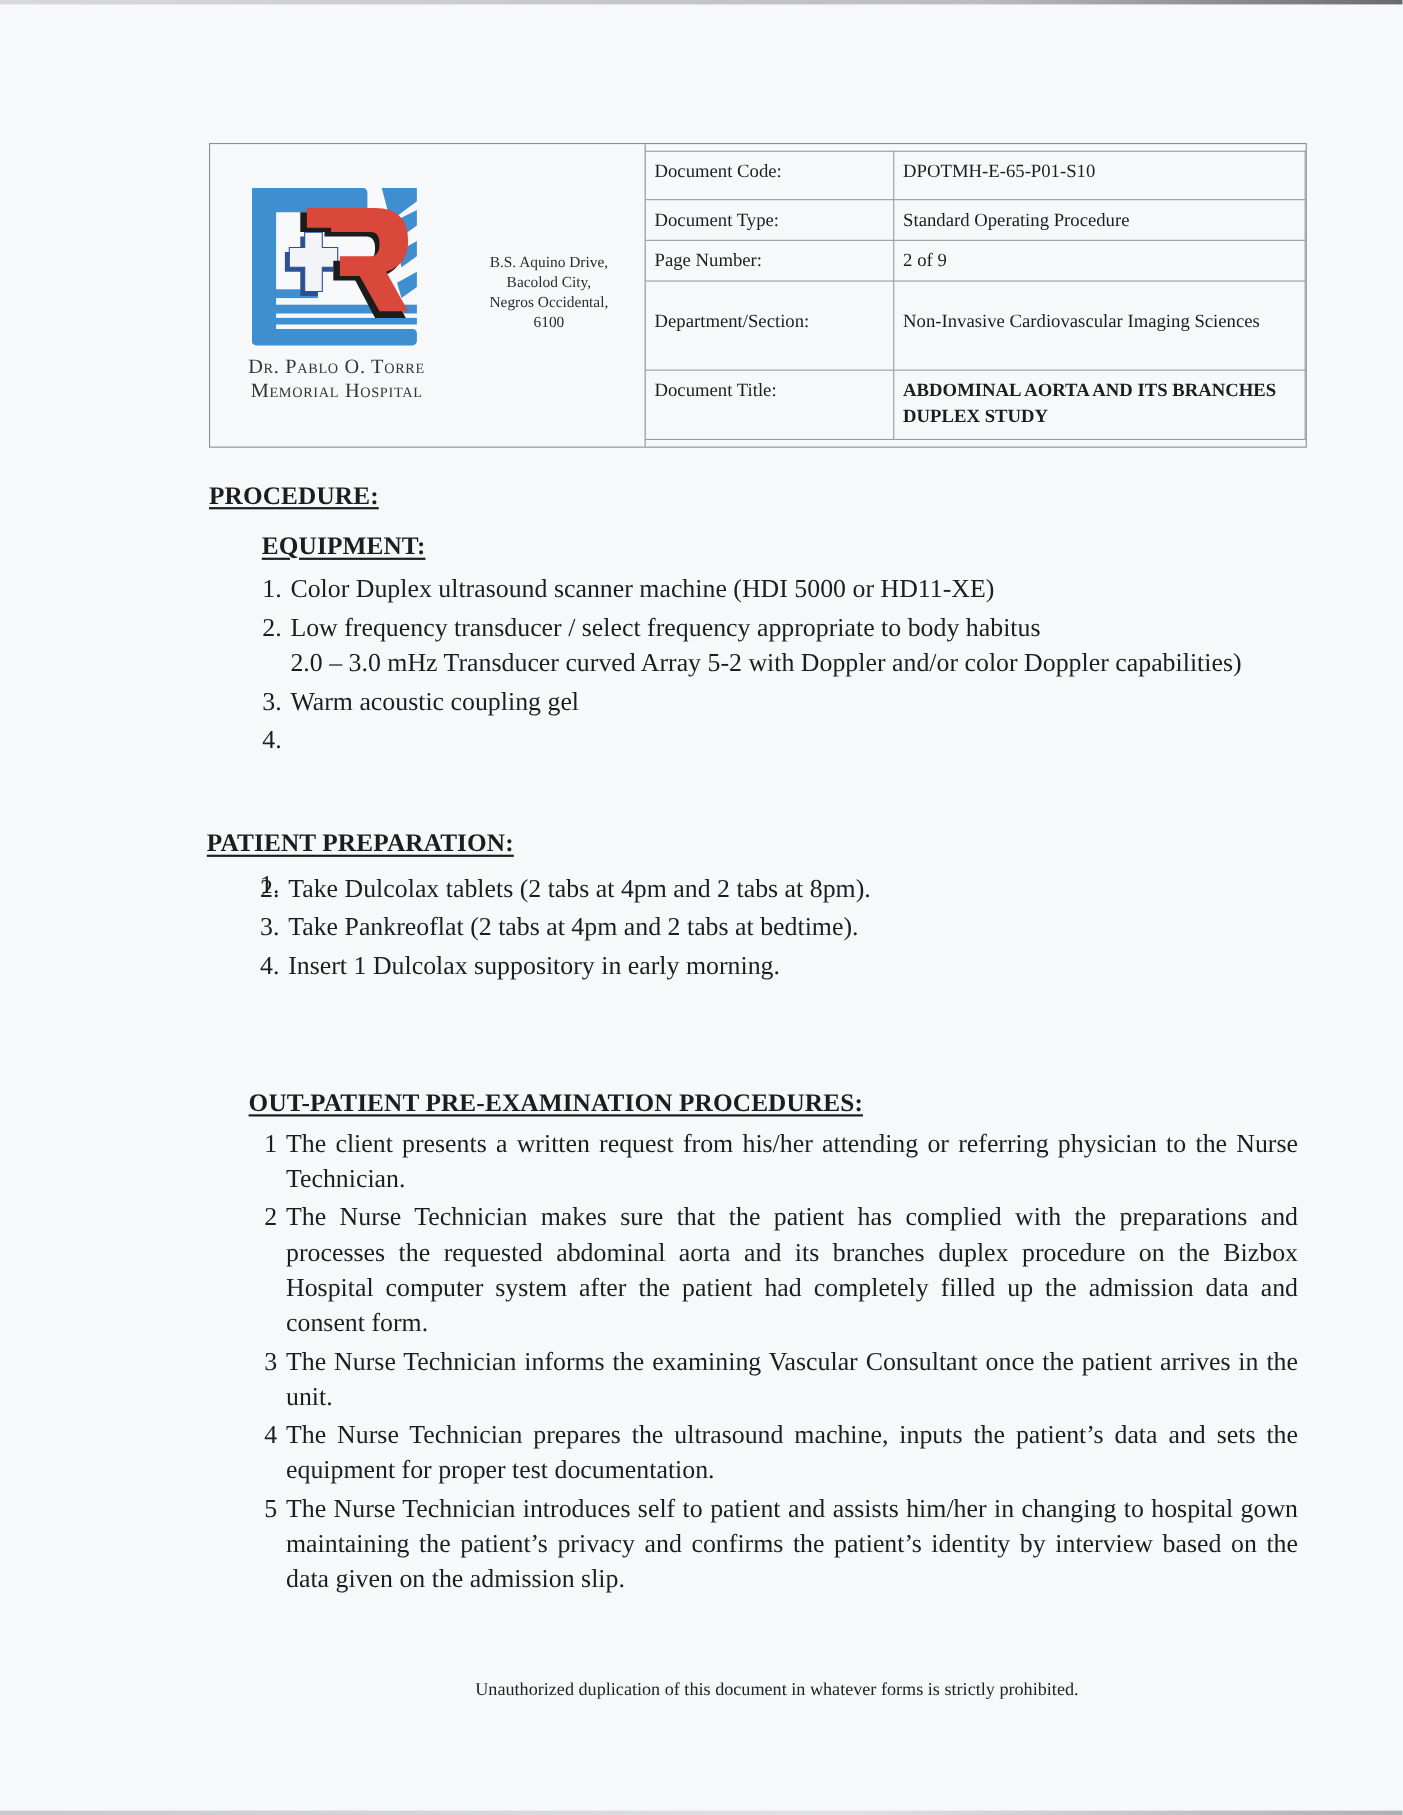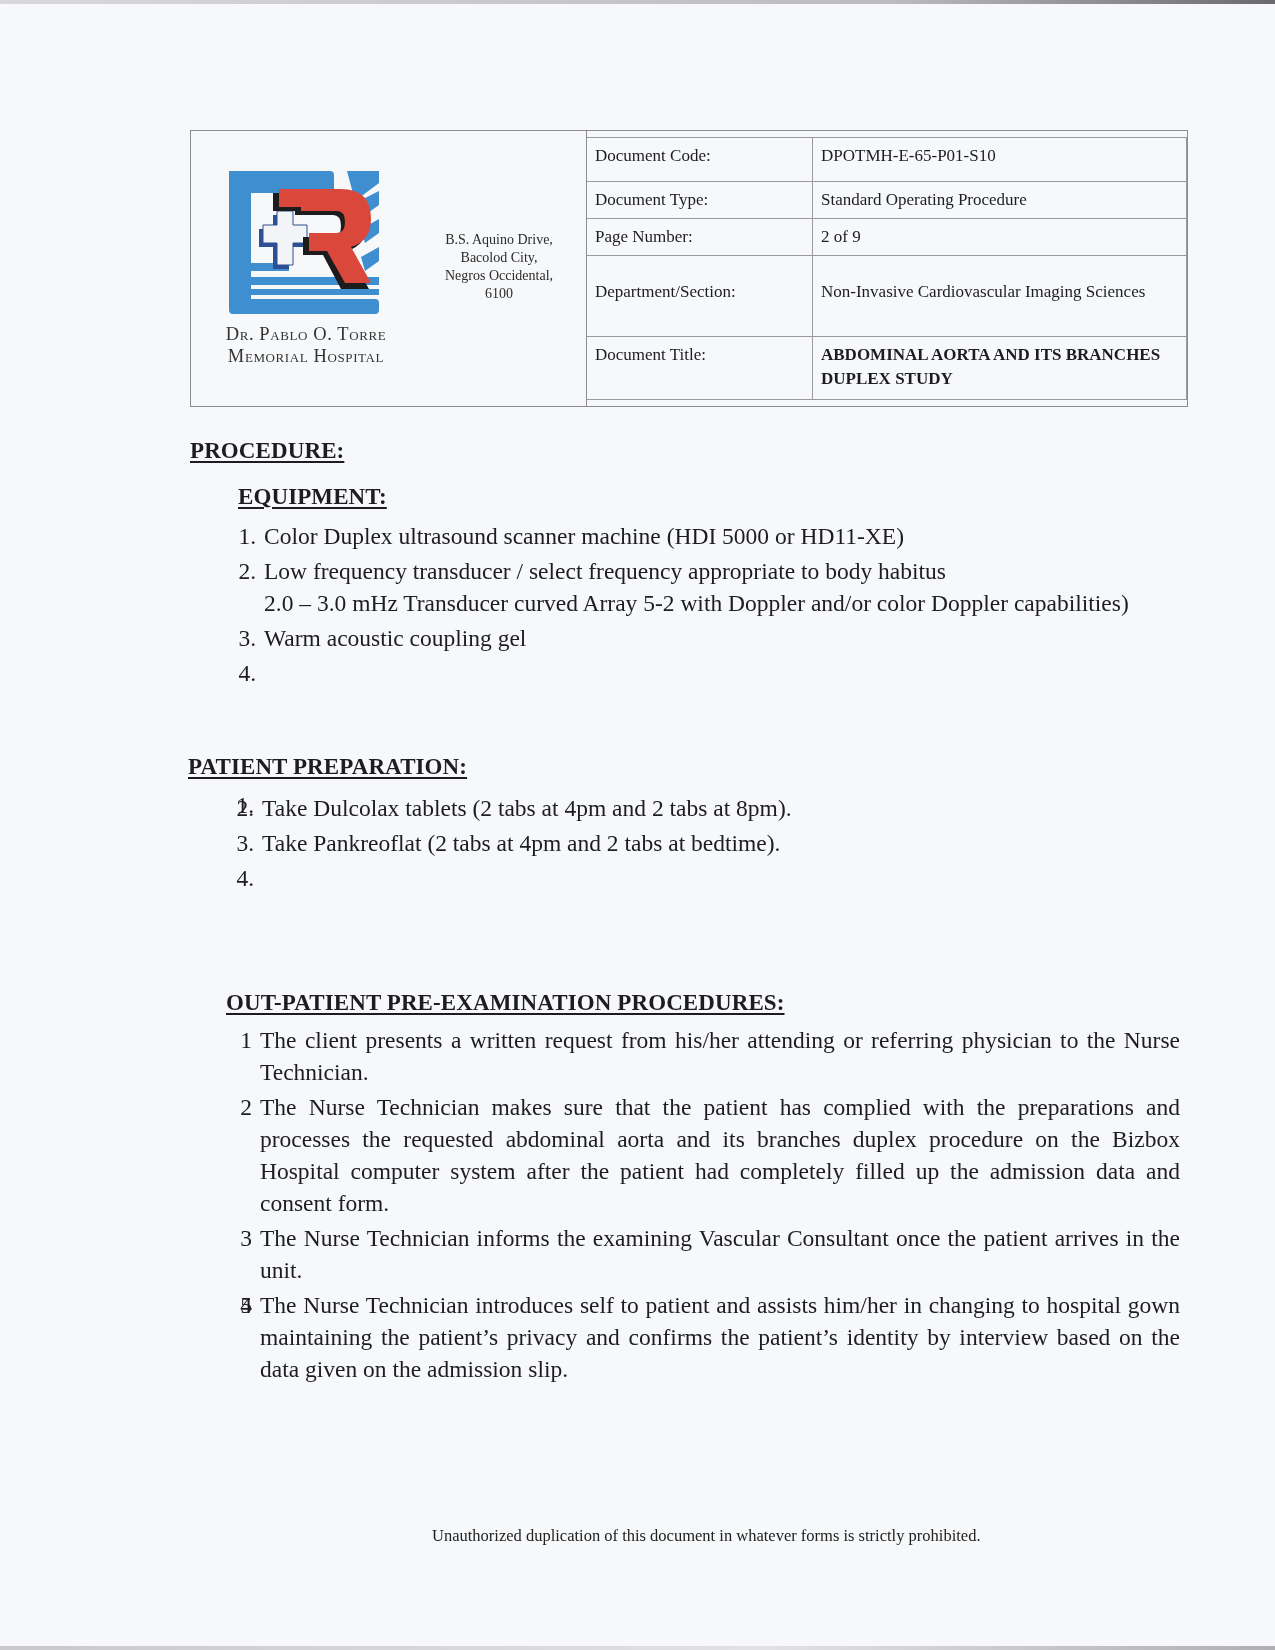--- a/index.html
+++ b/index.html
@@ -114,28 +114,28 @@
   <li class="gap"><span class="num">3.</span><span>Warm acoustic coupling gel</span></li>
   <li class="gap"><span class="num">4.</span></li>
 </ol>
 
 <div class="sec-title" style="left:188px; top:754px;">PATIENT PREPARATION:</div>
 
 <ol class="list" style="left:222px; top:789px; width:960px;">
   <li><span class="num">1.</span></li>
   <li class="gap"><span class="num">2.</span><span>Take Dulcolax tablets (2 tabs at 4pm and 2 tabs at 8pm).</span></li>
   <li class="gap"><span class="num">3.</span><span>Take Pankreoflat (2 tabs at 4pm and 2 tabs at bedtime).</span></li>
-  <li class="gap"><span class="num">4.</span></li>
+  <li class="gap"><span class="num">4.</span><span>Insert 1 Dulcolax suppository in early morning.</span></li>
 </ol>
 
 <div class="sec-title" style="left:226px; top:990px;">OUT-PATIENT PRE-EXAMINATION PROCEDURES:</div>
 
 <ol class="list" style="left:220px; top:1024px; width:960px;">
   <li><span class="num">1</span><span>The client presents a written request from his/her attending or referring physician to the Nurse Technician.</span></li>
   <li class="gap"><span class="num">2</span><span>The Nurse Technician makes sure that the patient has complied with the preparations and processes the requested abdominal aorta and its branches duplex procedure on the Bizbox Hospital computer system after the patient had completely filled up the admission data and consent form.</span></li>
   <li class="gap"><span class="num">3</span><span>The Nurse Technician informs the examining Vascular Consultant once the patient arrives in the unit.</span></li>
-  <li class="gap"><span class="num">4</span></li>
+  <li class="gap"><span class="num">4</span><span>The Nurse Technician prepares the ultrasound machine, inputs the patient’s data and sets the equipment for proper test documentation.</span></li>
   <li class="gap"><span class="num">5</span><span>The Nurse Technician introduces self to patient and assists him/her in changing to hospital gown maintaining the patient’s privacy and confirms the patient’s identity by interview based on the data given on the admission slip.</span></li>
 </ol>
 
 <div class="footer">Unauthorized duplication of this document in whatever forms is strictly prohibited.</div>
 
 <div class="scan-bottom"></div>
 
 </body></html>

